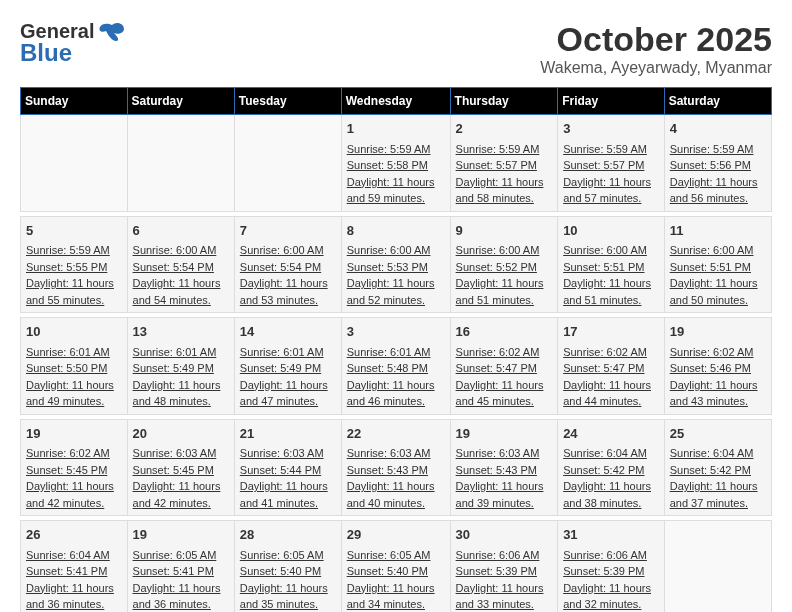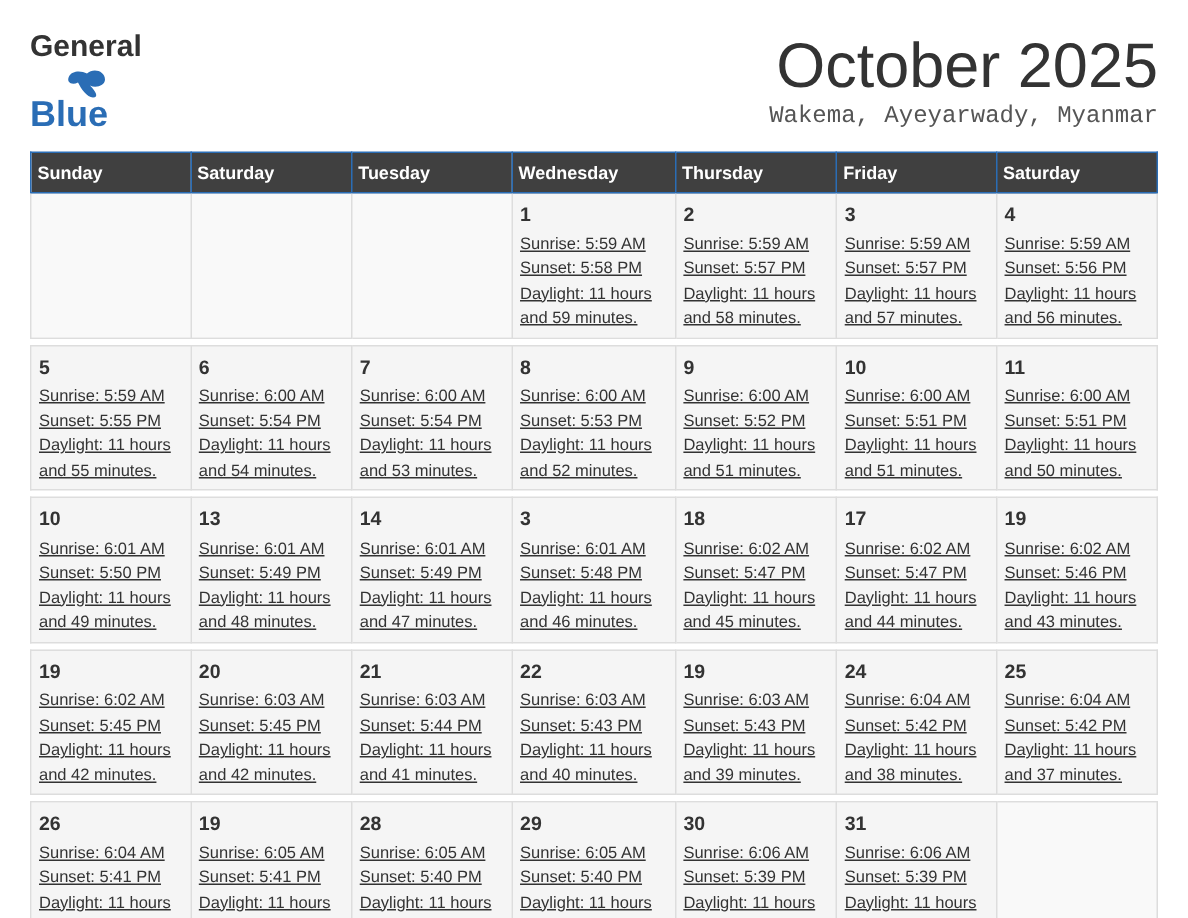--- a/index.html
+++ b/index.html
@@ -16,44 +16,42 @@
       align-items: flex-start;
       margin-bottom: 10px;
     }
     .logo {
       display: flex;
       flex-direction: column;
       align-items: flex-start;
     }
     .logo-row {
       display: flex;
-      align-items: center;
+      align-items: flex-end;
       gap: 2px;
-      flex-direction: column;
     }
     .title-block {
       text-align: right;
     }
     .month-title {
-      font-size: 42px;
-      font-weight: normal;
+      font-size: 34px;
+      font-weight: bold;
       color: #333;
     }
     .location {
       font-size: 16px;
       color: #555;
-      font-family: Liberation Mono, monospace;
     }
     table {
       width: 100%;
       border-collapse: collapse;
       font-size: 11px;
     }
     thead tr {
-      background-color: #404040;
+      background-color: #000000;
       color: white;
     }
     thead th {
       padding: 6px 4px;
       text-align: left;
       font-weight: bold;
       font-size: 12px;
       border: 1px solid #2a6db5;
     }
     tbody tr {
@@ -143,21 +141,21 @@
         <td><span class="day-number">11</span><span class="day-info">Sunrise: 6:00 AM<br>Sunset: 5:51 PM<br>Daylight: 11 hours and 50 minutes.</span></td>
       </tr>
       <tr>
         <td colspan="7" style="height: 5px; padding: 0px; border: none; background: rgb(255, 255, 255);"></td>
       </tr>
       <tr class="week-row">
         <td><span class="day-number">10</span><span class="day-info">Sunrise: 6:01 AM<br>Sunset: 5:50 PM<br>Daylight: 11 hours and 49 minutes.</span></td>
         <td><span class="day-number">13</span><span class="day-info">Sunrise: 6:01 AM<br>Sunset: 5:49 PM<br>Daylight: 11 hours and 48 minutes.</span></td>
         <td><span class="day-number">14</span><span class="day-info">Sunrise: 6:01 AM<br>Sunset: 5:49 PM<br>Daylight: 11 hours and 47 minutes.</span></td>
         <td><span class="day-number">3</span><span class="day-info">Sunrise: 6:01 AM<br>Sunset: 5:48 PM<br>Daylight: 11 hours and 46 minutes.</span></td>
-        <td><span class="day-number">18</span><span class="day-info">Sunrise: 6:02 AM<br>Sunset: 5:47 PM<br>Daylight: 11 hours and 45 minutes.</span></td>
+        <td><span class="day-number">16</span><span class="day-info">Sunrise: 6:02 AM<br>Sunset: 5:47 PM<br>Daylight: 11 hours and 45 minutes.</span></td>
         <td><span class="day-number">17</span><span class="day-info">Sunrise: 6:02 AM<br>Sunset: 5:47 PM<br>Daylight: 11 hours and 44 minutes.</span></td>
         <td><span class="day-number">19</span><span class="day-info">Sunrise: 6:02 AM<br>Sunset: 5:46 PM<br>Daylight: 11 hours and 43 minutes.</span></td>
       </tr>
       <tr>
         <td colspan="7" style="height: 5px; padding: 0px; border: none; background: rgb(255, 255, 255);"></td>
       </tr>
       <tr class="week-row">
         <td><span class="day-number">19</span><span class="day-info">Sunrise: 6:02 AM<br>Sunset: 5:45 PM<br>Daylight: 11 hours and 42 minutes.</span></td>
         <td><span class="day-number">20</span><span class="day-info">Sunrise: 6:03 AM<br>Sunset: 5:45 PM<br>Daylight: 11 hours and 42 minutes.</span></td>
         <td><span class="day-number">21</span><span class="day-info">Sunrise: 6:03 AM<br>Sunset: 5:44 PM<br>Daylight: 11 hours and 41 minutes.</span></td>

